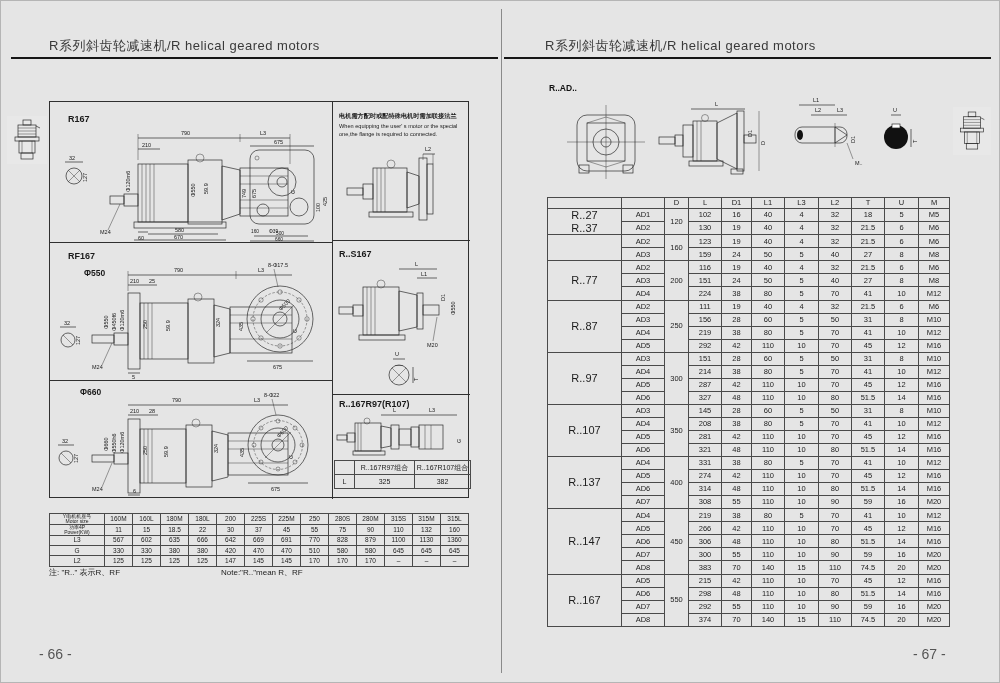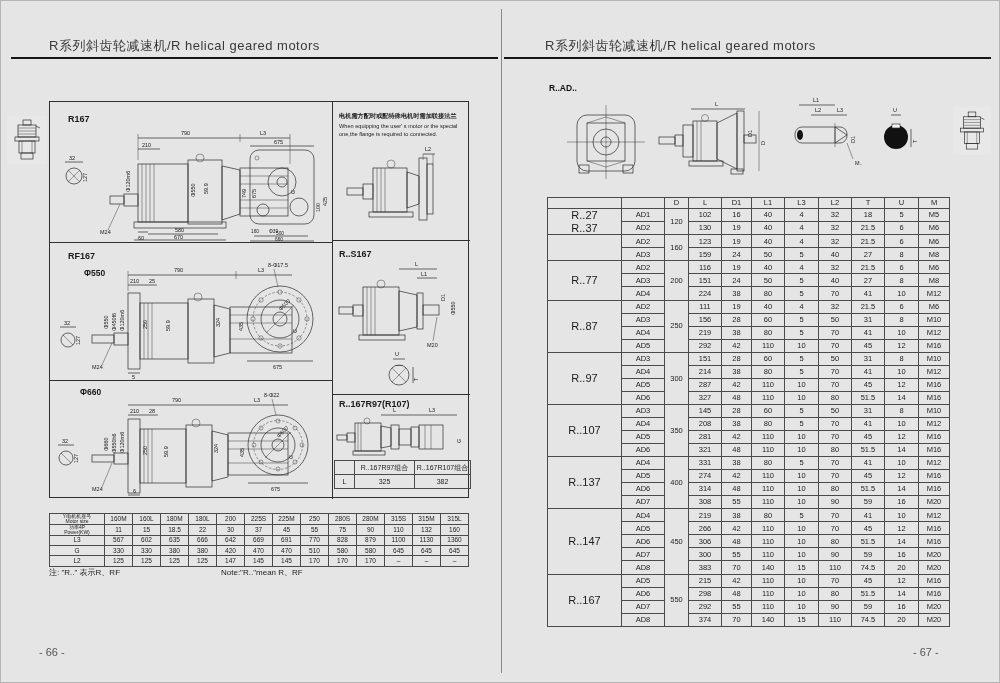--- a/index.html
+++ b/index.html
@@ -2,21 +2,21 @@
 <html><head>
 <meta charset="utf-8">
 <style>
   html,body{margin:0;padding:0;background:#fff;}
   #canvas{position:relative;width:1000px;height:683px;background:#e5e5e5;border:1px solid #b5b5b5;
           font-family:"Liberation Sans",sans-serif;color:#1c1c1c;overflow:hidden;box-sizing:border-box;}
   .abs{position:absolute;}
   .page-title{font-size:13px;color:#3a3a3a;letter-spacing:0.5px;white-space:nowrap;}
   .title-rule{height:2px;background:#161616;}
   .center-divider{width:1px;background:#8a8a8a;}
-  .footer{font-size:11px;color:#555;}
+  .footer{font-size:14px;color:#555;}
   .icon-box{background:#e8e8e8;}
   .draw-box{border:1px solid #2f2f2f;box-sizing:border-box;}
   .inner-line{background:#2f2f2f;}
   .section-label{font-size:9px;font-weight:bold;color:#111;}
   svg{display:block;}
   svg text{font-family:"Liberation Sans",sans-serif;fill:#1a1a1a;}
   svg .lbl{font-size:9px;font-weight:bold;}
   svg .sub{font-size:8.5px;font-weight:bold;}
   svg .d{font-size:5.5px;}
   svg .d4{font-size:4.8px;}

